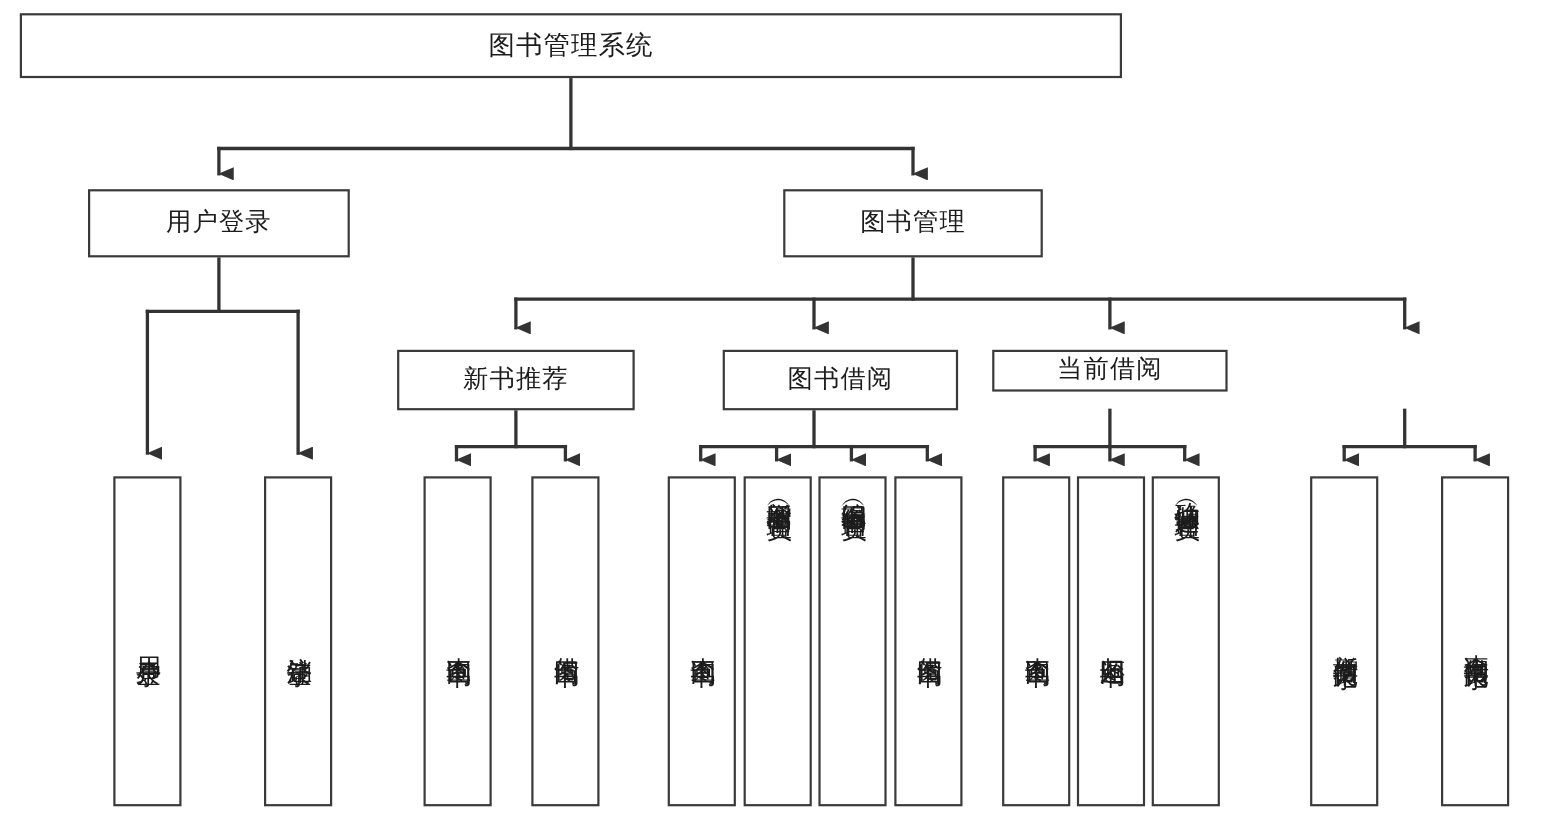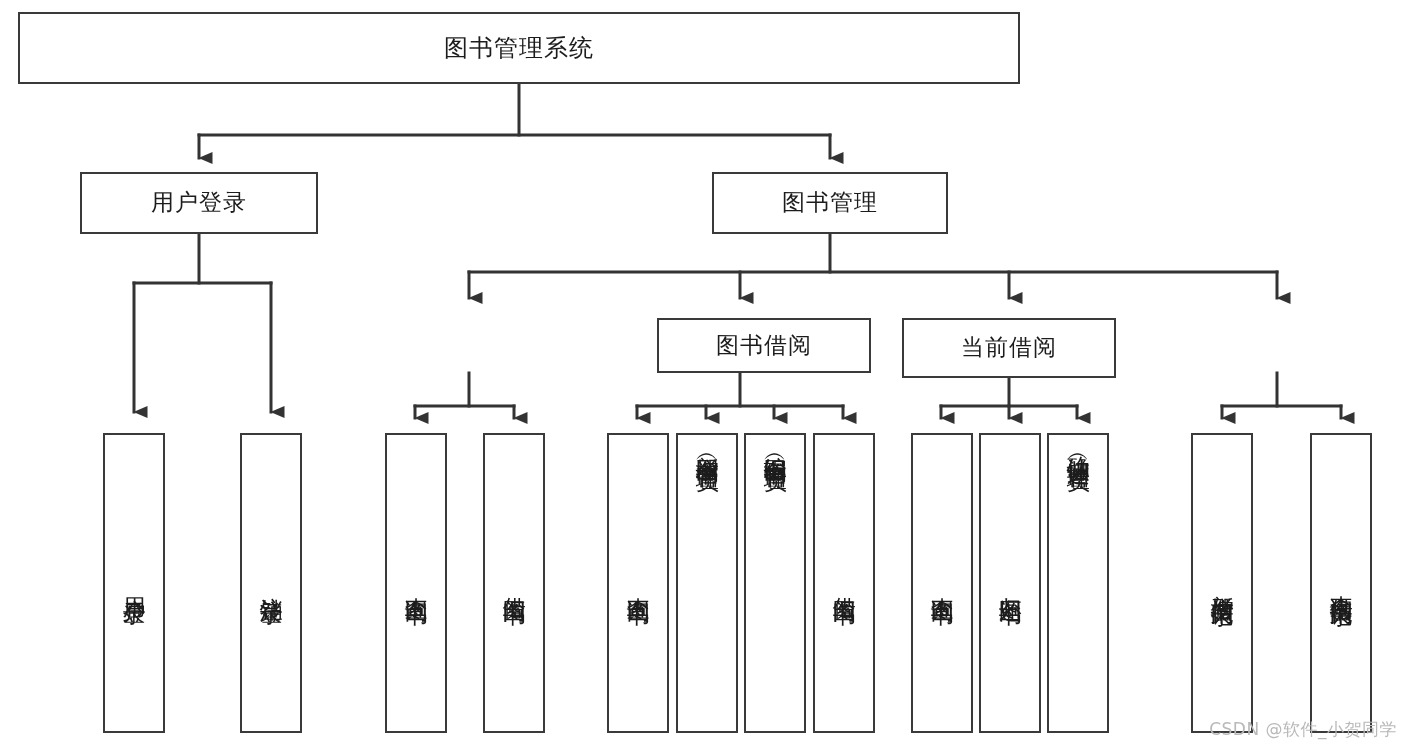--- a/index.html
+++ b/index.html
@@ -128,35 +128,38 @@
       <path d="M 1009 406 L 1009 418" marker-end="url(#arrow)"></path>
       <path d="M 1077 406 L 1077 418" marker-end="url(#arrow)"></path>
 
       <path d="M 1277 373 L 1277 406"></path>
       <path d="M 1222 406 L 1341 406"></path>
       <path d="M 1222 406 L 1222 418" marker-end="url(#arrow)"></path>
       <path d="M 1341 406 L 1341 418" marker-end="url(#arrow)"></path>
     </g>
   </svg>
 
-  <div class="node horiz root" style="left:18px; top:12px; width:1002px; height:72px;">
+  <div class="node horiz root" style="left:18px; top:12px; width:1002px; height:59px;">
     <span>图书管理系统</span>
   </div>
 
   <div class="node horiz" style="left:80px; top:172px; width:238px; height:62px;">
     <span>用户登录</span>
   </div>
   <div class="node horiz" style="left:712px; top:172px; width:236px; height:62px;">
     <span>图书管理</span>
   </div>
 
+  <div class="node horiz" style="left:361px; top:318px; width:216px; height:55px;">
+    <span>新书推荐</span>
+  </div>
   <div class="node horiz" style="left:657px; top:318px; width:214px; height:55px;">
     <span>图书借阅</span>
   </div>
-  <div class="node horiz" style="left:902px; top:318px; width:214px; height:60px;">
+  <div class="node horiz" style="left:902px; top:318px; width:214px; height:38px;">
     <span>当前借阅</span>
   </div>
 
   <div class="node leaf" style="left:103px; top:433px; width:62px; height:300px;">
     <div class="leafwrap">
       <span class="vlabel">用户登录</span>
     </div>
   </div>
   <div class="node leaf" style="left:240px; top:433px; width:62px; height:300px;">
     <div class="leafwrap">
@@ -216,15 +219,14 @@
     <div class="leafwrap">
       <span class="vlabel">新增借阅记录</span>
     </div>
   </div>
   <div class="node leaf" style="left:1310px; top:433px; width:62px; height:300px;">
     <div class="leafwrap">
       <span class="vlabel">查询借阅记录</span>
     </div>
   </div>
 
-  <div id="watermark">CSDN @软件_小贺同学</div>
 
 </div>
 
 </body></html>

